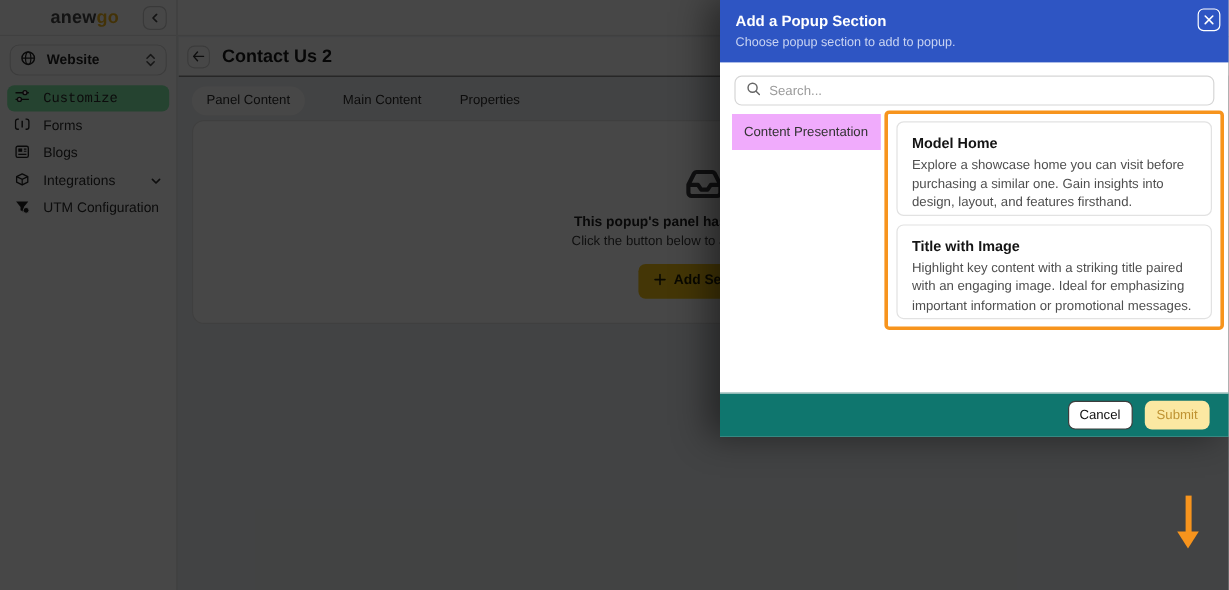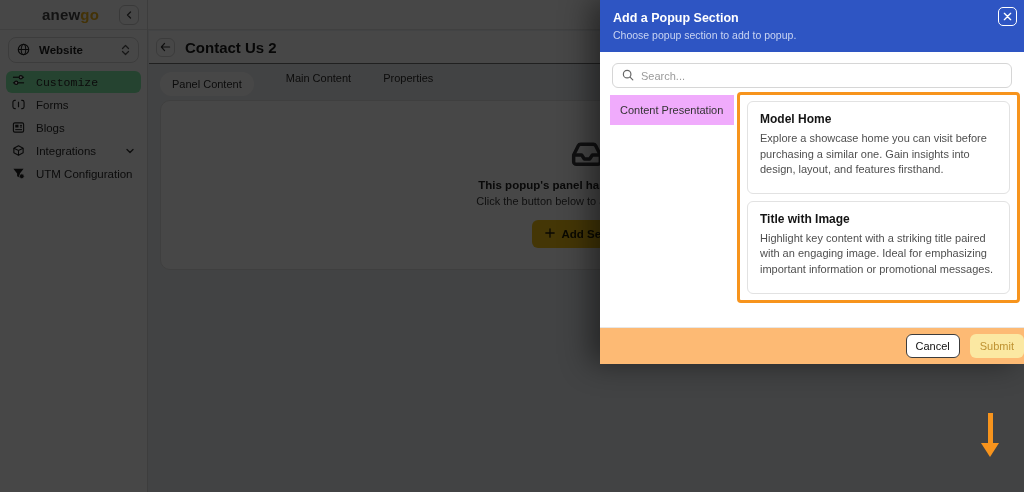--- a/index.html
+++ b/index.html
@@ -19,21 +19,21 @@
   .nav-item { display:flex; align-items:center; gap:11px; height:22px; padding:0 6px; font-size:11.5px; color:#2b2b2b; border-radius:6px; cursor:pointer; white-space:nowrap; }
   .nav-item.active { background:#86efac;font-family:Liberation Mono, monospace; }
   .nav-item .chev { margin-left:auto; display:flex; }
   .nav-item svg { flex:none; }
 
   .topbar { position:absolute; left:148px; right:0; top:0; height:30px; background:#fff; border-bottom:1px solid #e7e7e7; }
   .main-header { position:absolute; left:149px; right:0; top:31px; height:33px; background:#fff; border-bottom:1px solid #737373; display:flex; align-items:center; gap:10px; padding-left:7px; }
   .back-btn { width:19px; height:19px; border:1px solid #d2d2d2; border-radius:6px; background:#fff; display:flex; align-items:center; justify-content:center; cursor:pointer; }
   .page-title { font-size:15px; font-weight:600; color:#1b1b1b; }
 
-  .tabs { position:absolute; left:160px; top:72px; display:flex; align-items:flex-start; gap:32px; font-size:11px; color:#2d2d2d; }
+  .tabs { position:absolute; left:160px; top:72px; display:flex; align-items:center; gap:32px; font-size:11px; color:#2d2d2d; }
   .tab { cursor:pointer; font-weight:500; }
   .tab.active { background:#fff; border-radius:999px; padding:6px 12px; }
 
   .panel-card { position:absolute; left:160px; top:100px; width:854px; height:170px; background:#fff; border:1px solid #e2e2e2; border-radius:10px; display:flex; align-items:center; justify-content:center; }
   .empty { display:flex; flex-direction:column; align-items:center; margin-top:16px; }
   .empty-title { font-size:11.5px; font-weight:700; color:#222; margin-top:4px; }
   .empty-subtitle { font-size:11px; color:#3b3b3b; margin-top:4px; }
   .add-section-btn { margin-top:13px; display:flex; align-items:center; gap:6px; background:#f2c318; border:none; border-radius:6px; padding:8px 13px; font-size:11.5px; font-weight:600; color:#231f07; cursor:pointer; font-family:inherit; }
 
   .overlay { position:absolute; inset:0; background:rgba(0,0,0,0.72); z-index:5; }
@@ -46,25 +46,25 @@
   .modal-close { position:absolute; right:7px; top:7px; width:19px; height:19px; border:1.5px solid #fff; border-radius:5px; background:transparent; display:flex; align-items:center; justify-content:center; cursor:pointer; }
 
   .search-box { margin:11px 12px 0; height:25px; border:1px solid #d6d6d6; border-radius:6px; display:flex; align-items:center; gap:7px; padding:0 9px; background:#fff; }
   .search-box input { border:none; outline:none; flex:1; font-size:11px; color:#333; font-family:inherit; background:transparent; }
   .search-box input::placeholder { color:#9b9b9b; }
 
   .modal-body { display:flex; padding:4px 4px 0 10px; }
   .cat-col { width:124px; flex:none; padding-top:3px; }
   .cat-item { background:#f0abfc; padding:9px 10px; font-size:11px; font-weight:500; color:#333; cursor:pointer; }
   .sections-wrap { flex:1; margin-left:3px; border:3px solid #f7941d; border-radius:4px; padding:6px 7px; display:flex; flex-direction:column; gap:7px; background:#fff; }
-  .section-card { border:1px solid #e2e2e2; border-radius:6px; padding:10px 12px 15px; background:#fff; cursor:pointer; }
+  .section-card { border:1px solid #e2e2e2; border-radius:6px; padding:10px 12px 1px; background:#fff; cursor:pointer; }
   .section-title { font-size:12px; font-weight:700; color:#141414; margin-bottom:5px; }
   .section-desc { font-size:11px; color:#4f4f4f; line-height:1.42; }
 
-  .modal-footer { position:absolute; left:0; right:0; bottom:0; height:37px; border-top:1px solid #e7e7e7; display:flex; align-items:center; justify-content:flex-end; gap:10px; padding:0 0; background:#fdba74; }
+  .modal-footer { position:absolute; left:0; right:0; bottom:0; height:37px; border-top:1px solid #e7e7e7; display:flex; align-items:center; justify-content:flex-end; gap:10px; padding:0 16px; background:#0f766e; }
   .cancel-btn { background:#fff; border:1px solid #3c3c3c; border-radius:6px; padding:5px 9px; font-size:11px; font-weight:500; color:#101010; cursor:pointer; font-family:inherit; }
   .submit-btn { background:#fbe8a2; border:none; border-radius:6px; padding:6px 10px; font-size:11px; font-weight:500; color:#bf9232; cursor:pointer; font-family:inherit; }
 
   .tutorial-arrow { position:absolute; left:381px; top:413px; width:19px; height:46px; z-index:12; pointer-events:none; }
   .tutorial-arrow .shaft { position:absolute; left:7px; top:0; width:5px; height:31px; background:#f7941d; }
   .tutorial-arrow .head { position:absolute; left:0; top:30px; width:0; height:0; border-left:9.5px solid transparent; border-right:9.5px solid transparent; border-top:14px solid #f7941d; }
 </style>
 </head>
 <body>
 

